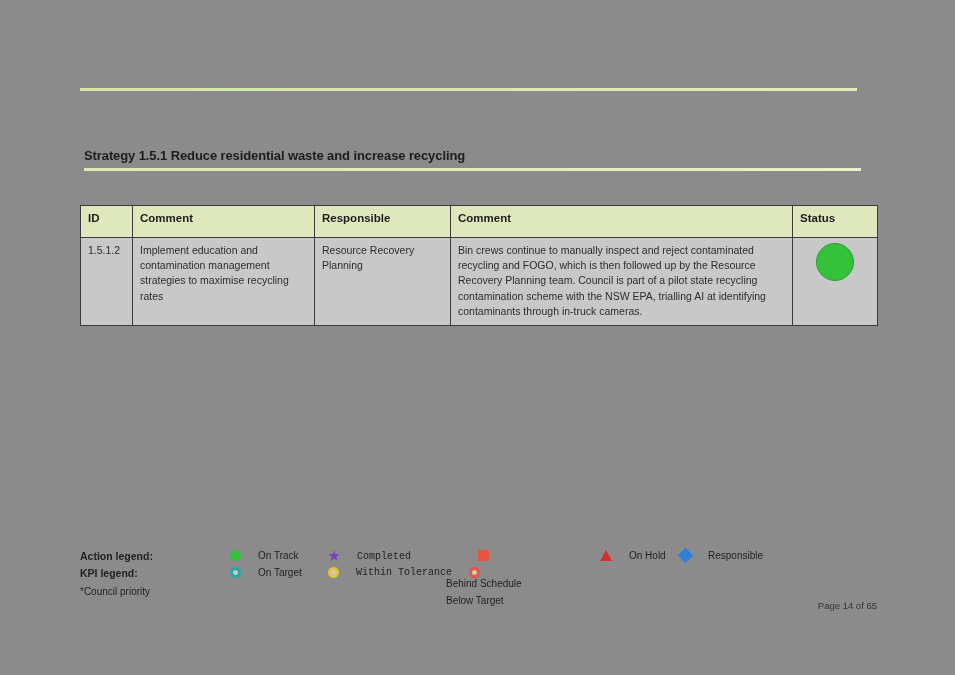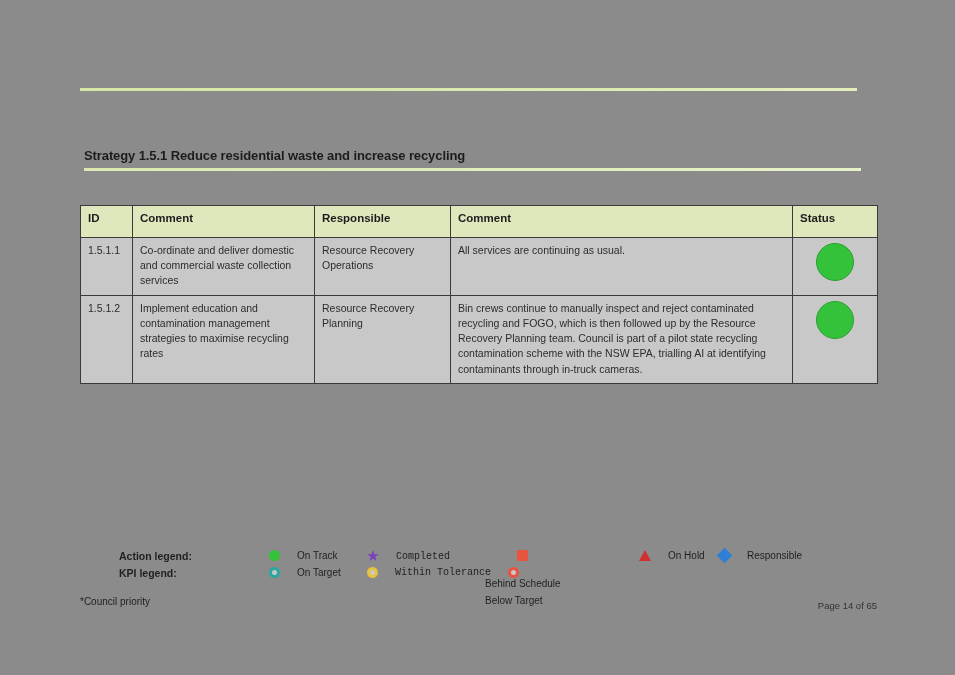--- a/index.html
+++ b/index.html
@@ -134,21 +134,20 @@
     position: absolute;
     left: 0;
     top: 480px;
     width: 797px;
     font-size: 10px;
     color: #1f1f1f;
   }
   .legend-row {
     position: relative;
     height: 17px;
-    margin-left: 39px;
   }
   .legend-label {
     position: absolute;
     left: 0;
     top: 0;
     font-weight: bold;
     font-size: 10.5px;
     white-space: nowrap;
   }
   .legend-item {
@@ -198,21 +197,21 @@
     position: absolute;
     left: 3px; top: 3px;
     width: 5px; height: 5px;
     border-radius: 50%;
     background: #c8c8c8;
   }
 
   .priority-note {
     position: absolute;
     left: 0;
-    top: 46px;
+    top: 36px;
     font-size: 10px;
     color: #1f1f1f;
     white-space: nowrap;
   }
 
   .page-number {
     position: absolute;
     right: 0;
     top: 530px;
     font-size: 9.5px;
@@ -248,29 +247,20 @@
           <tr>
             <th>ID</th>
             <th>Comment</th>
             <th>Responsible</th>
             <th>Comment</th>
             <th>Status</th>
           </tr>
         </thead>
         <tbody>
           <tr>
-            <td class="id-cell">1.5.1.1</td>
-            <td>Co-ordinate and deliver domestic and commercial waste collection services</td>
-            <td>Resource Recovery Operations</td>
-            <td>All services are continuing as usual.</td>
-            <td class="status-cell">
-              <span class="status-dot"></span>
-            </td>
-          </tr>
-          <tr>
             <td class="id-cell">1.5.1.2</td>
             <td>Implement education and contamination management strategies to maximise recycling rates</td>
             <td>Resource Recovery Planning</td>
             <td>Bin crews continue to manually inspect and reject contaminated recycling and FOGO, which is then followed up by the Resource Recovery Planning team. Council is part of a pilot state recycling contamination scheme with the NSW EPA, trialling AI at identifying contaminants through in-truck cameras.</td>
             <td class="status-cell">
               <span class="status-dot"></span>
             </td>
           </tr>
         </tbody>
       </table>

